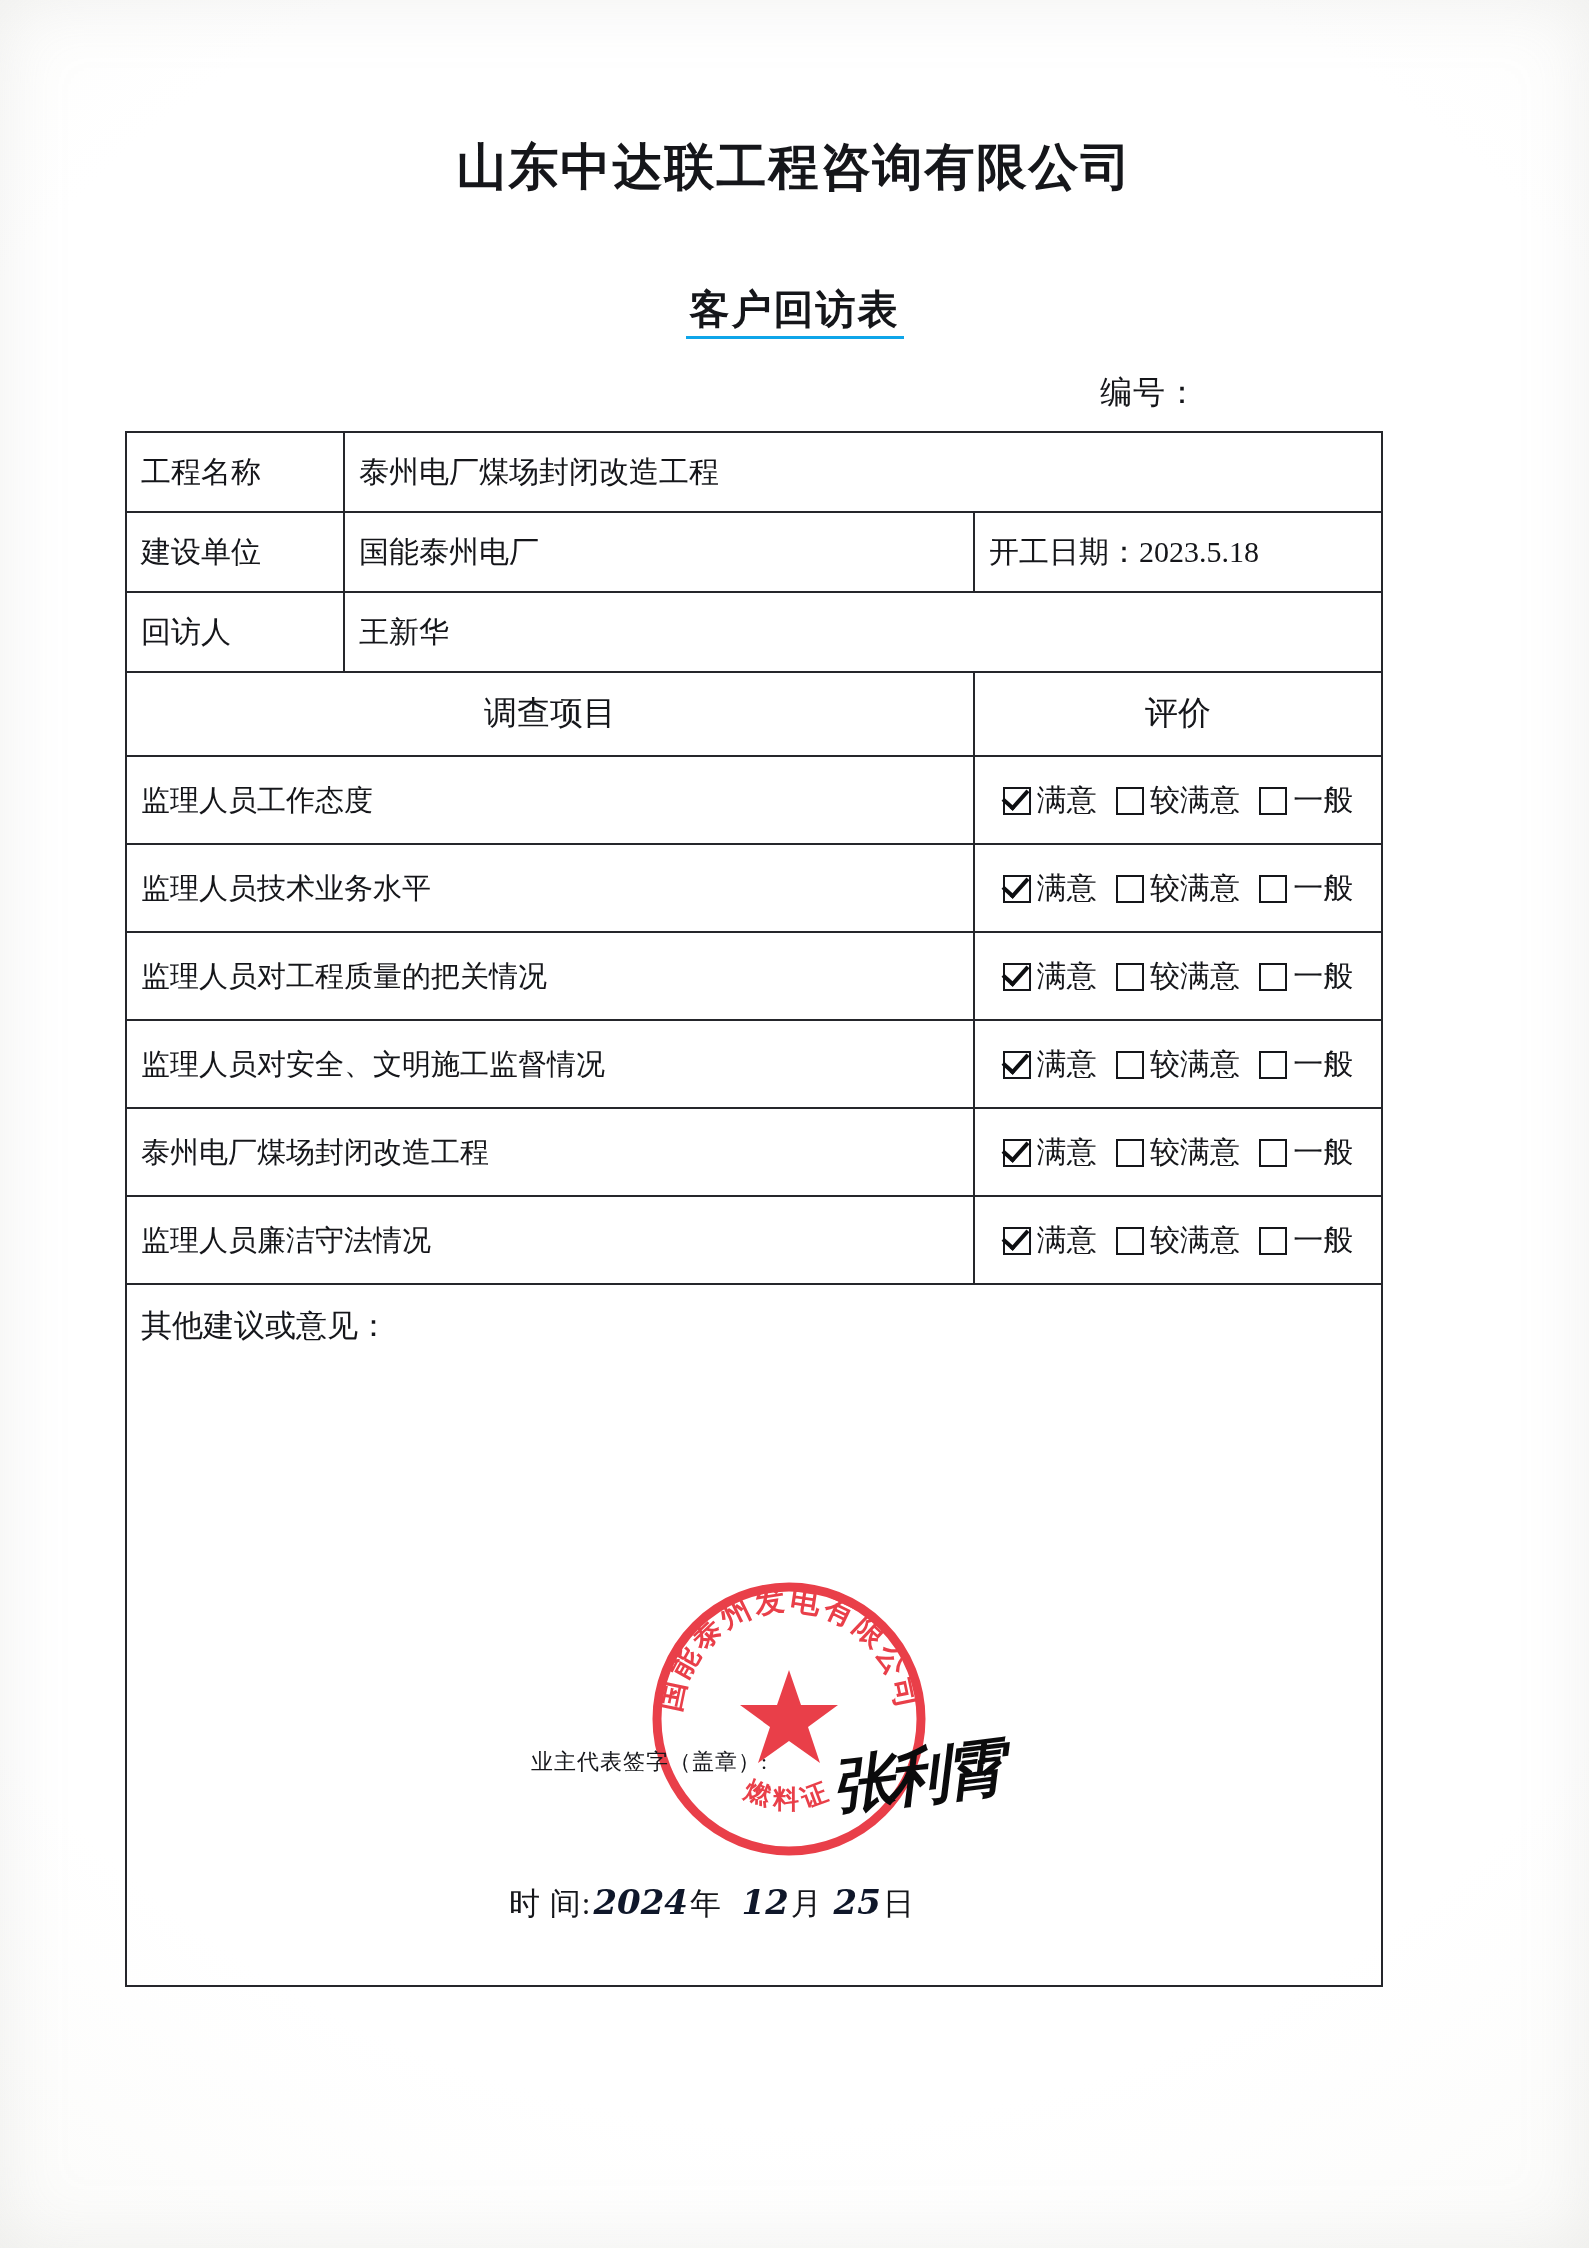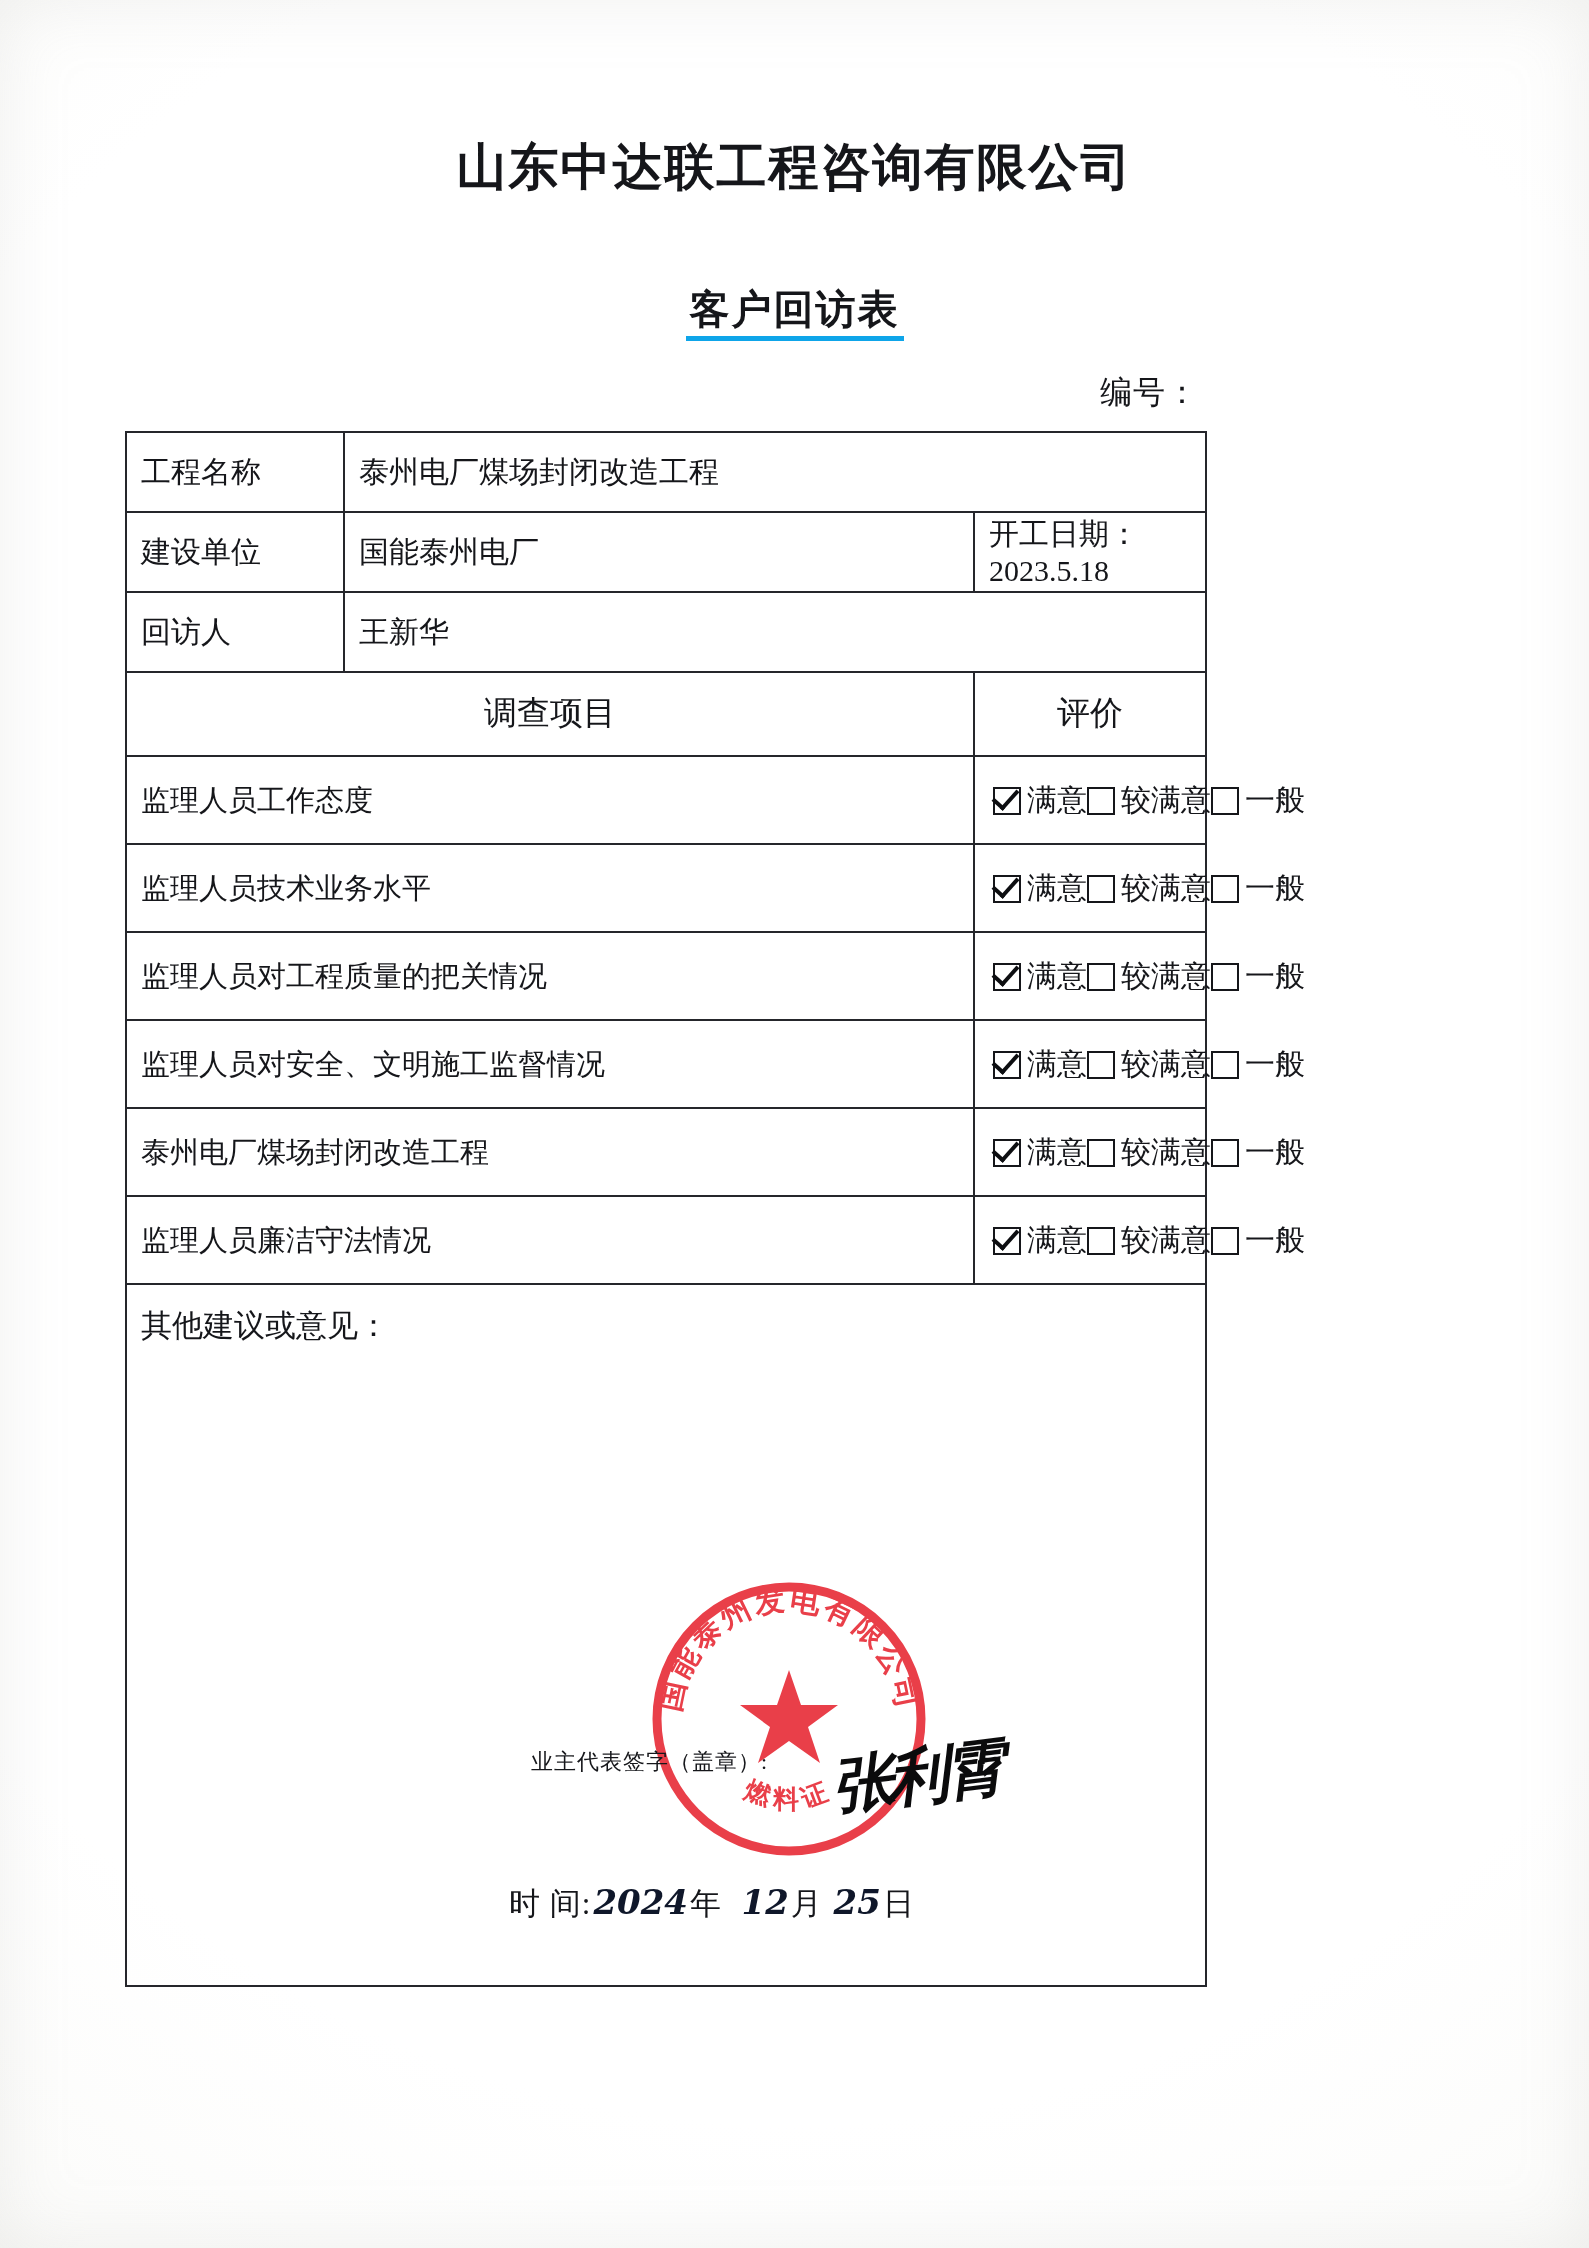--- a/index.html
+++ b/index.html
@@ -38,35 +38,35 @@
   }
   .doc-subtitle{
     position:absolute;left:0;right:0;top:272px;
     text-align:center;
     font-size:40px;
     font-weight:bold;
     letter-spacing:2px;
     line-height:1.1;
   }
   .doc-subtitle span{
-    border-bottom:5px solid #0ea5e9;
+    border-bottom:3px solid #0ea5e9;
     padding:0 4px 4px 4px;
   }
   .serial{
     position:absolute;
     top:355px;left:1100px;
     font-size:32px;
     letter-spacing:1px;
   }
 
   
   .tbl{
     position:absolute;
     left:125px;top:415px;
-    width:1082px;
+    width:1258px;
     border-collapse:collapse;
     table-layout:fixed;
   }
   .tbl td{
     border:2px solid #25262b;
     padding:0 14px;
     font-size:30px;
     vertical-align:middle;
     line-height:1.25;
   }

